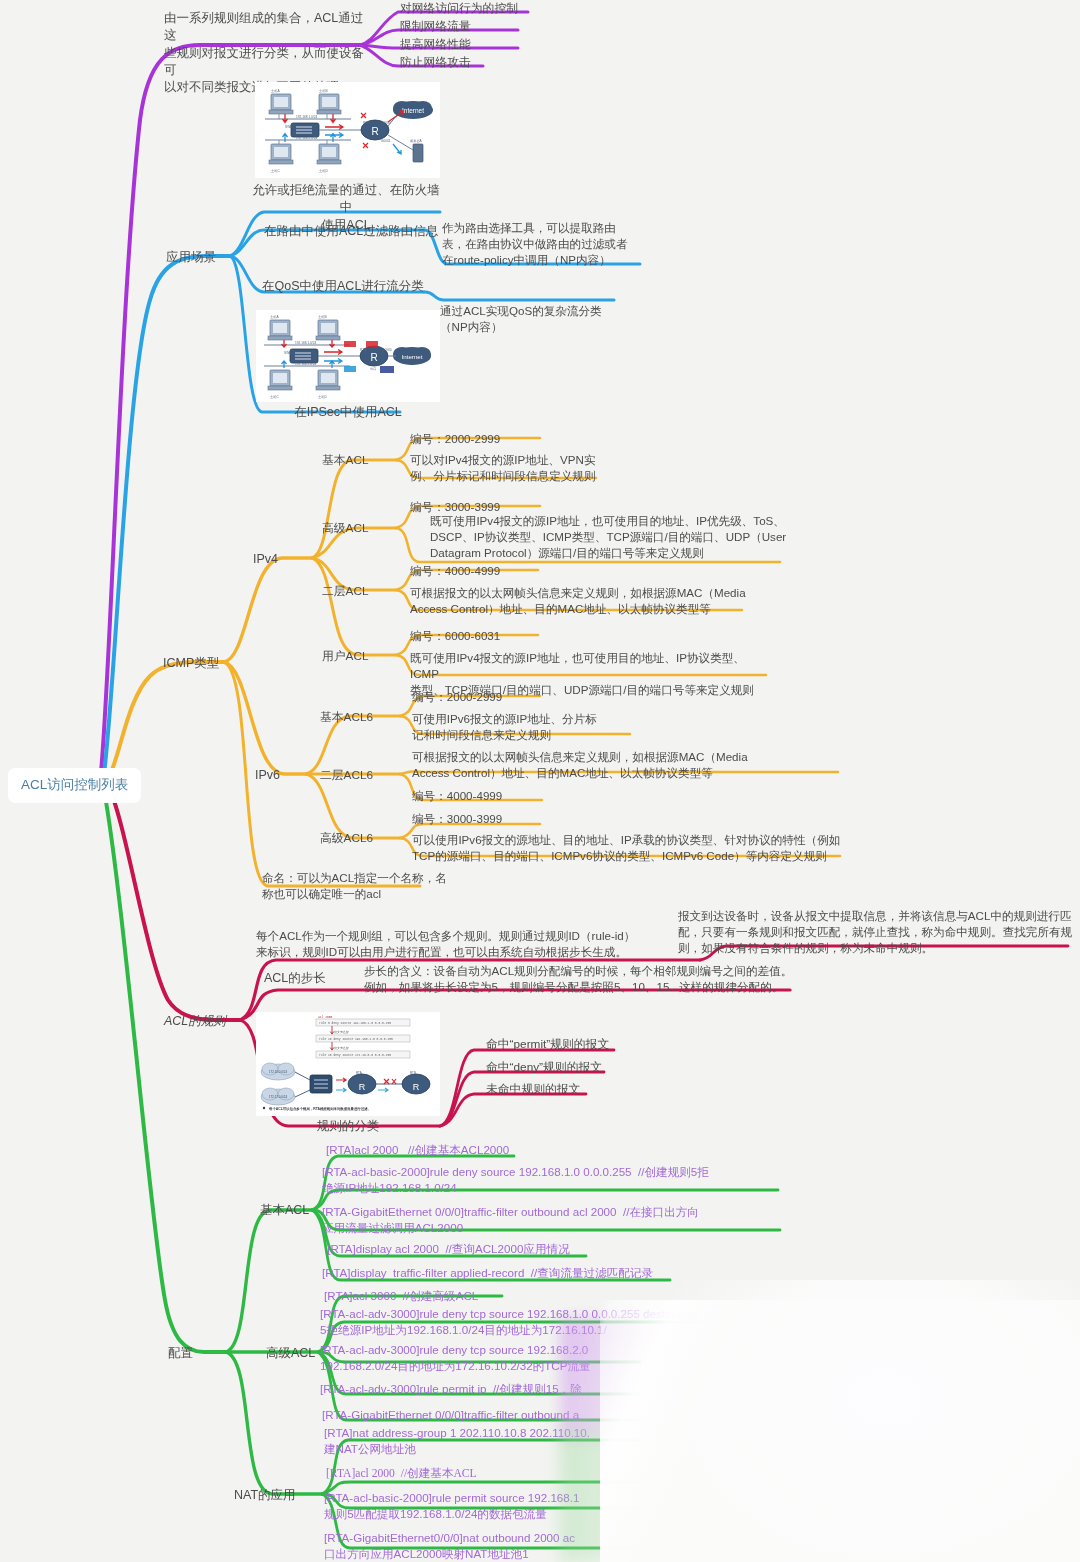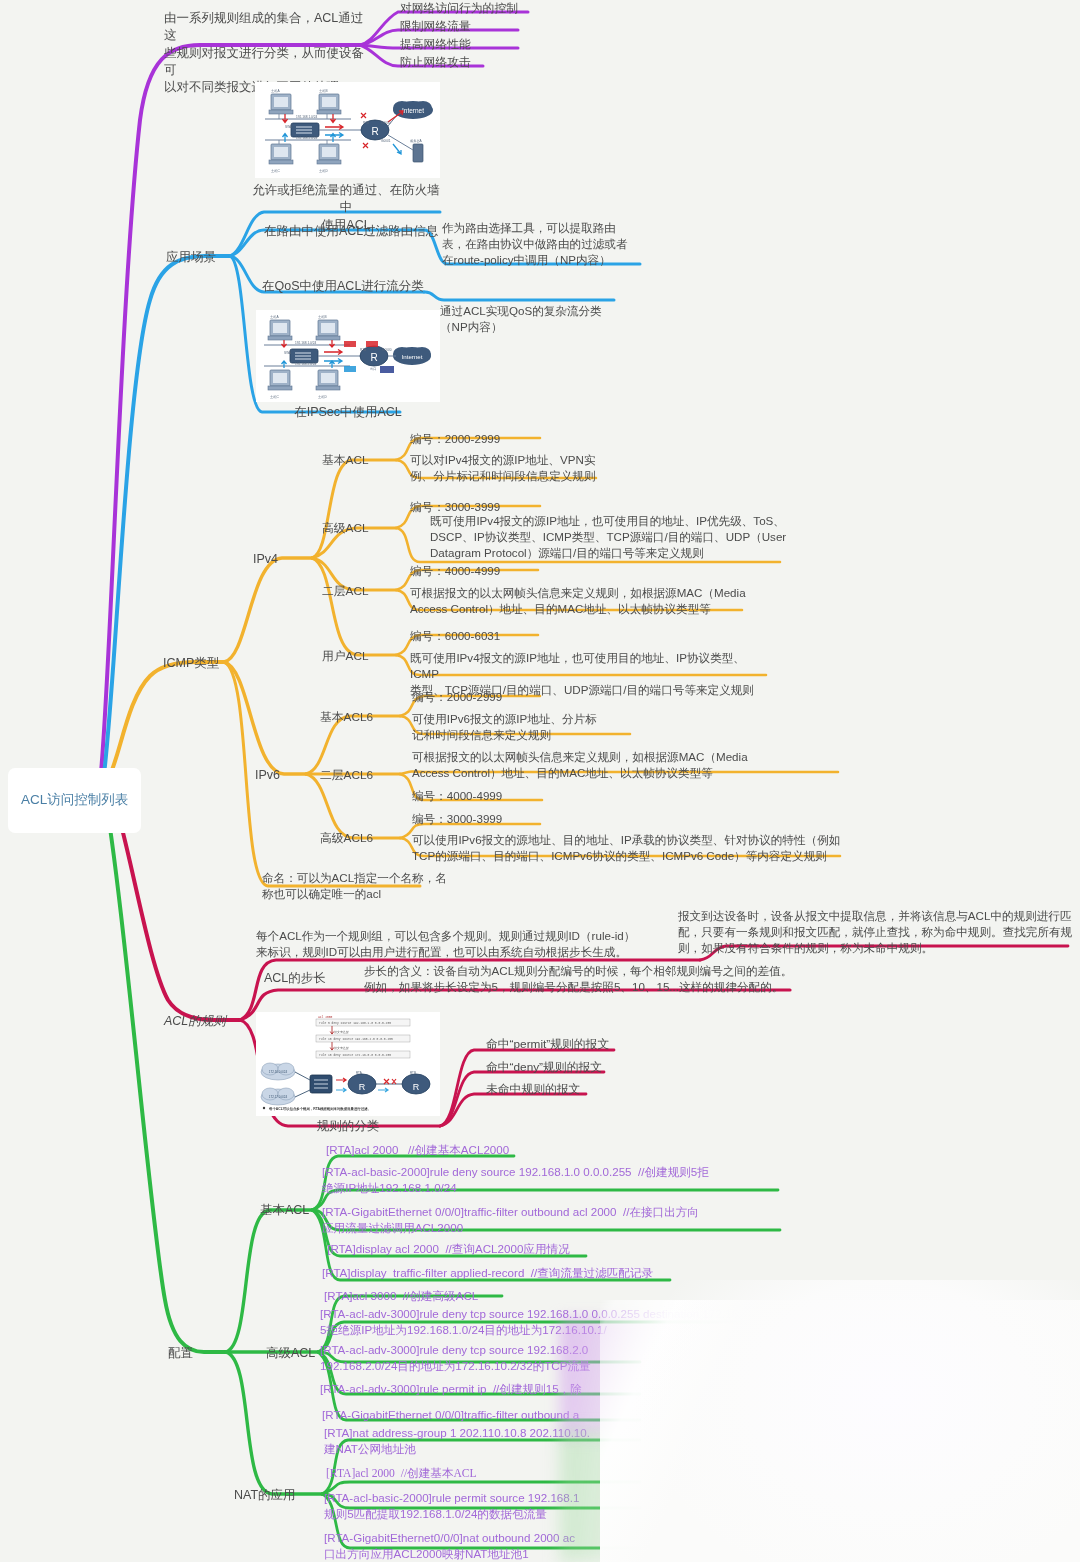--- a/index.html
+++ b/index.html
@@ -15,21 +15,21 @@
   #canvas { position:absolute; inset:0; width:1080px; height:1562px; }
   svg.lines { position:absolute; left:0; top:0; width:1080px; height:1562px; pointer-events:none; }
 
   .node { position:absolute; line-height:1.38; white-space:pre-wrap; }
 
   
   .root {
     background:#ffffff;
     color:#4a7fa5;
     border-radius:7px;
-    padding:23px 13px;
+    padding:8px 13px;
     font-size:13.5px;
     box-shadow:0 0 0 0 rgba(0,0,0,0);
   }
 
   .t-main   { font-size:12.5px; color:#4b4b4b; }
   .t-sub    { font-size:11.8px; color:#4b4b4b; }
   .t-leaf   { font-size:11.6px; color:#4b4b4b; }
   .t-cfg    { font-size:11.6px; color:#a269d8; }
 
   .imgbox { position:absolute; background:#ffffff; }

